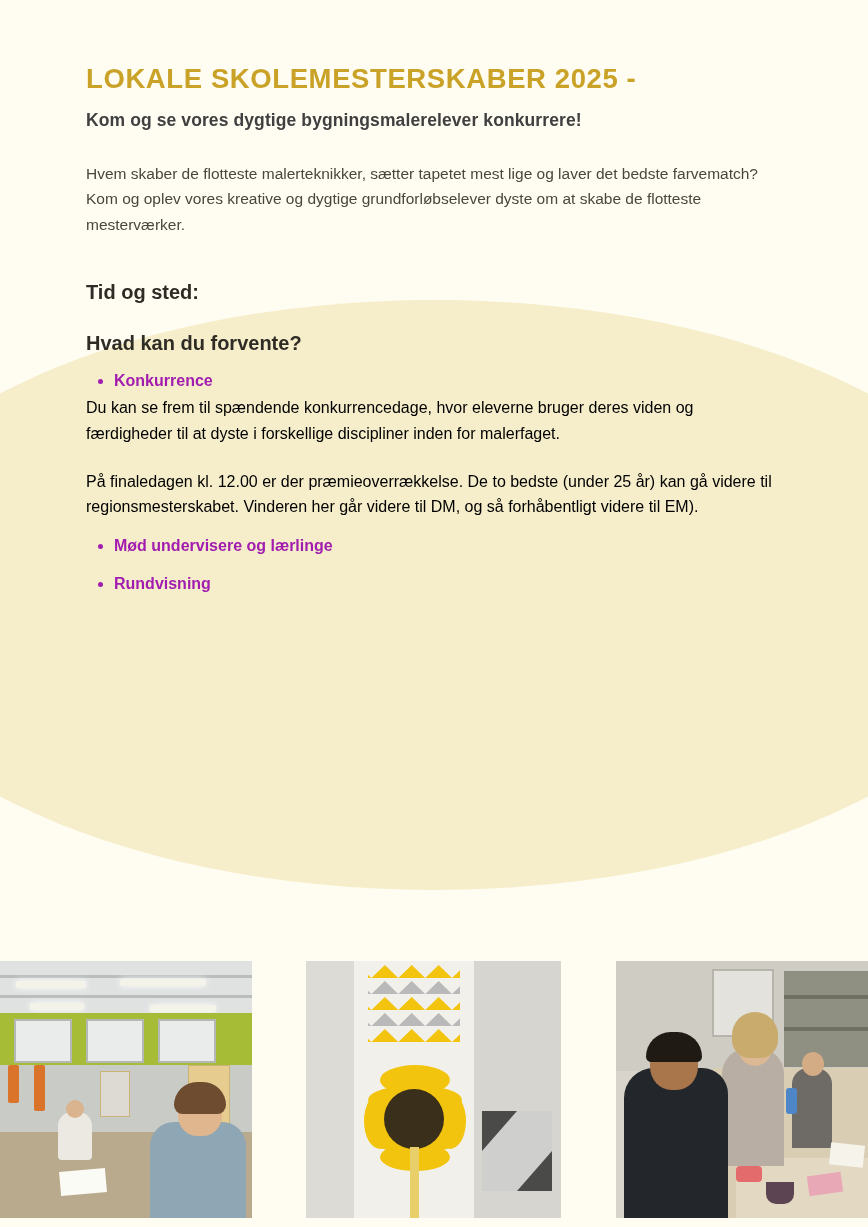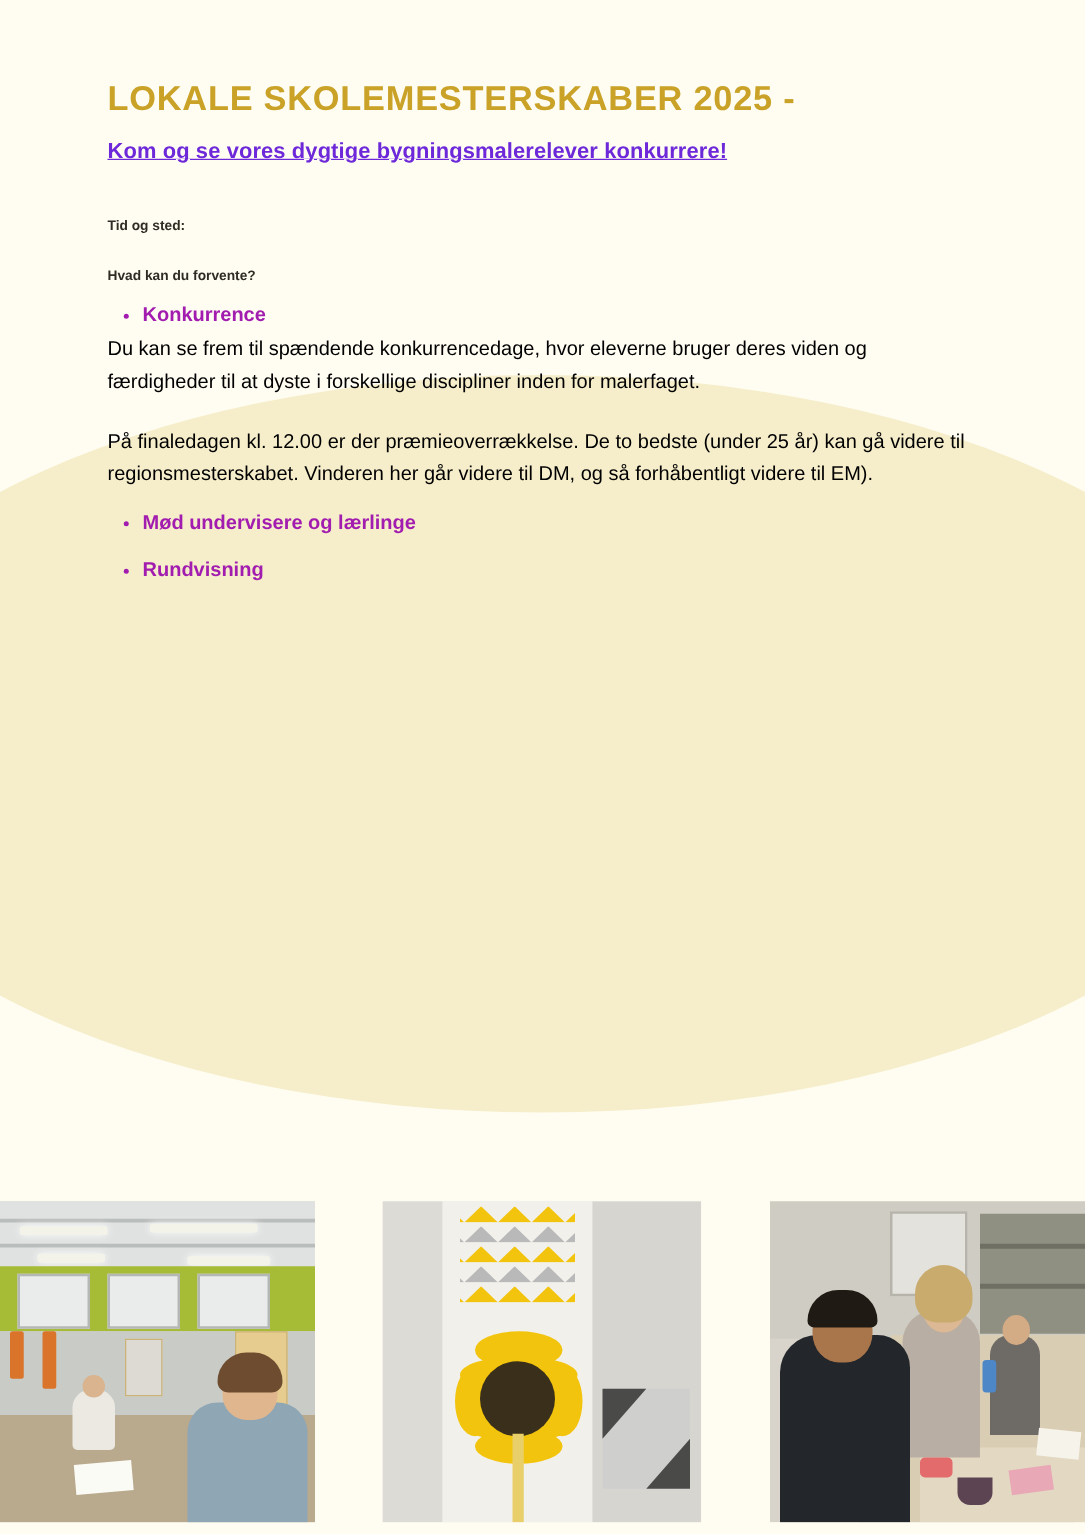--- a/index.html
+++ b/index.html
@@ -48,35 +48,34 @@
     font-weight: bold;
     letter-spacing: 0.6px;
     color: #c9a227;
     line-height: 1.25;
   }
 
   .subtitle {
     margin: 14px 0 0 0;
     font-size: 17.5px;
     font-weight: bold;
-    color: #6d28d9;
+    color: #404040;
     letter-spacing: 0.1px;
-    text-decoration: underline;
   }
 
   .intro {
     margin: 30px 0 0 0;
     font-size: 15.5px;
     line-height: 1.62;
     color: #4a463c;
     max-width: 672px;
   }
 
   .section-head {
-    font-size: 11px;
+    font-size: 20px;
     font-weight: bold;
     color: #2f2c25;
     margin: 0;
   }
 
   .sec-tid {
     padding-top: 44px;
   }
 
   .details {
@@ -202,20 +201,21 @@
 <div class="page">
 
   <div class="band"></div>
 
   <div class="content">
 
     <h1 class="title">LOKALE SKOLEMESTERSKABER 2025 -</h1>
 
     <p class="subtitle">Kom og se vores dygtige bygningsmalerelever konkurrere!</p>
 
+    <p class="intro">Hvem skaber de flotteste malerteknikker, sætter tapetet mest lige og laver det bedste farvematch? Kom og oplev vores kreative og dygtige grundforløbselever dyste om at skabe de flotteste mesterværker.</p>
 
     <p class="section-head sec-tid">Tid og sted:</p>
 
 
     <p class="section-head sec-forvente">Hvad kan du forvente?</p>
 
     <ul class="bullets">
       <li>Konkurrence</li>
     </ul>
 

